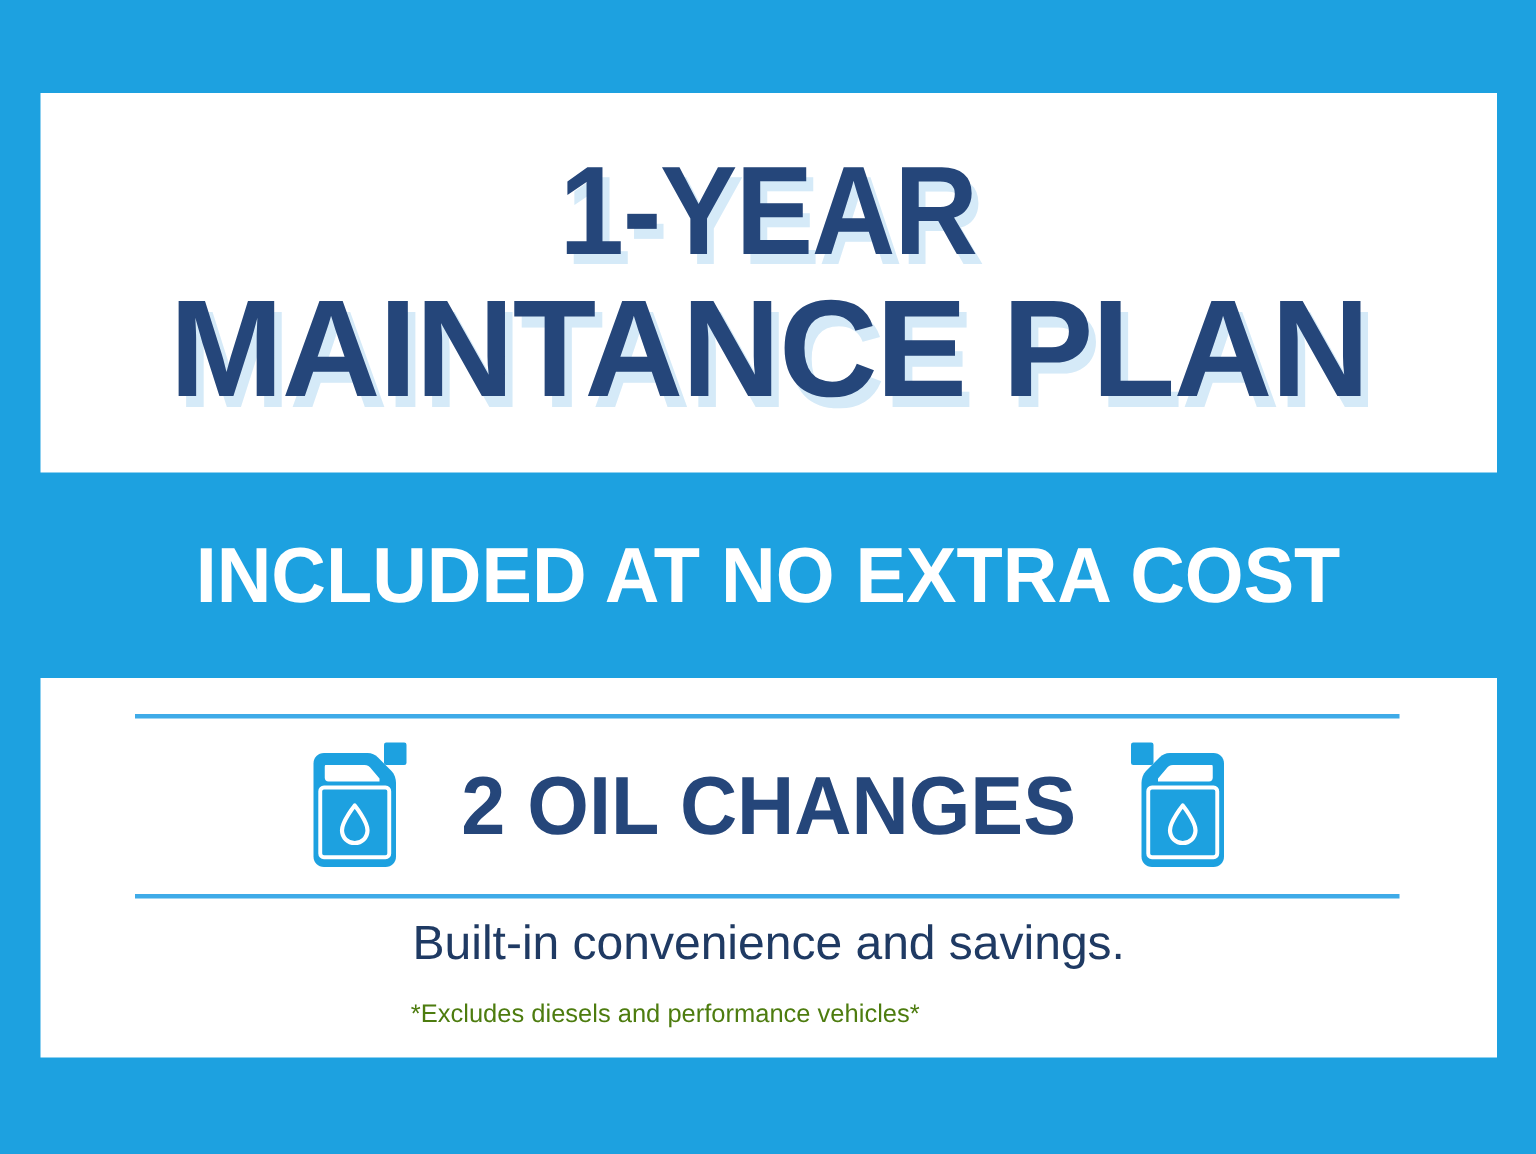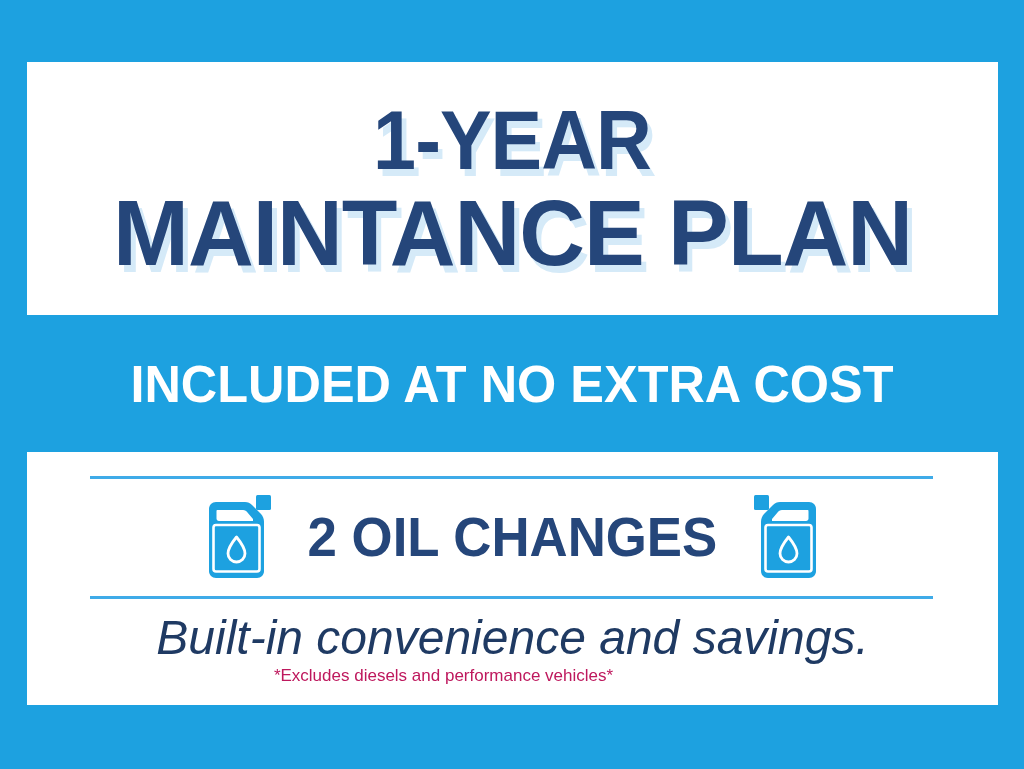--- a/index.html
+++ b/index.html
@@ -129,34 +129,33 @@
   }
 
   .tagline {
     position: absolute;
     left: 0;
     top: 158px;
     width: 971px;
     text-align: center;
     color: #1f3a63;
     font-family: "Liberation Sans Narrow", "Liberation Sans", sans-serif;
-    font-size: 48px;
+    font-size: 32px;
     font-weight: normal;
     letter-spacing: 0px;
     white-space: nowrap;
-    font-style: italic;
   }
 
   .footnote {
     position: absolute;
     left: 0;
     top: 214px;
     width: 833px;
     text-align: center;
-    color: #be185d;
+    color: #4d7c0f;
     font-family: "Liberation Sans Narrow", "Liberation Sans", sans-serif;
     font-size: 17px;
     font-weight: normal;
     white-space: nowrap;
   }
 </style>
 </head>
 <body>
 
 <div class="poster">

